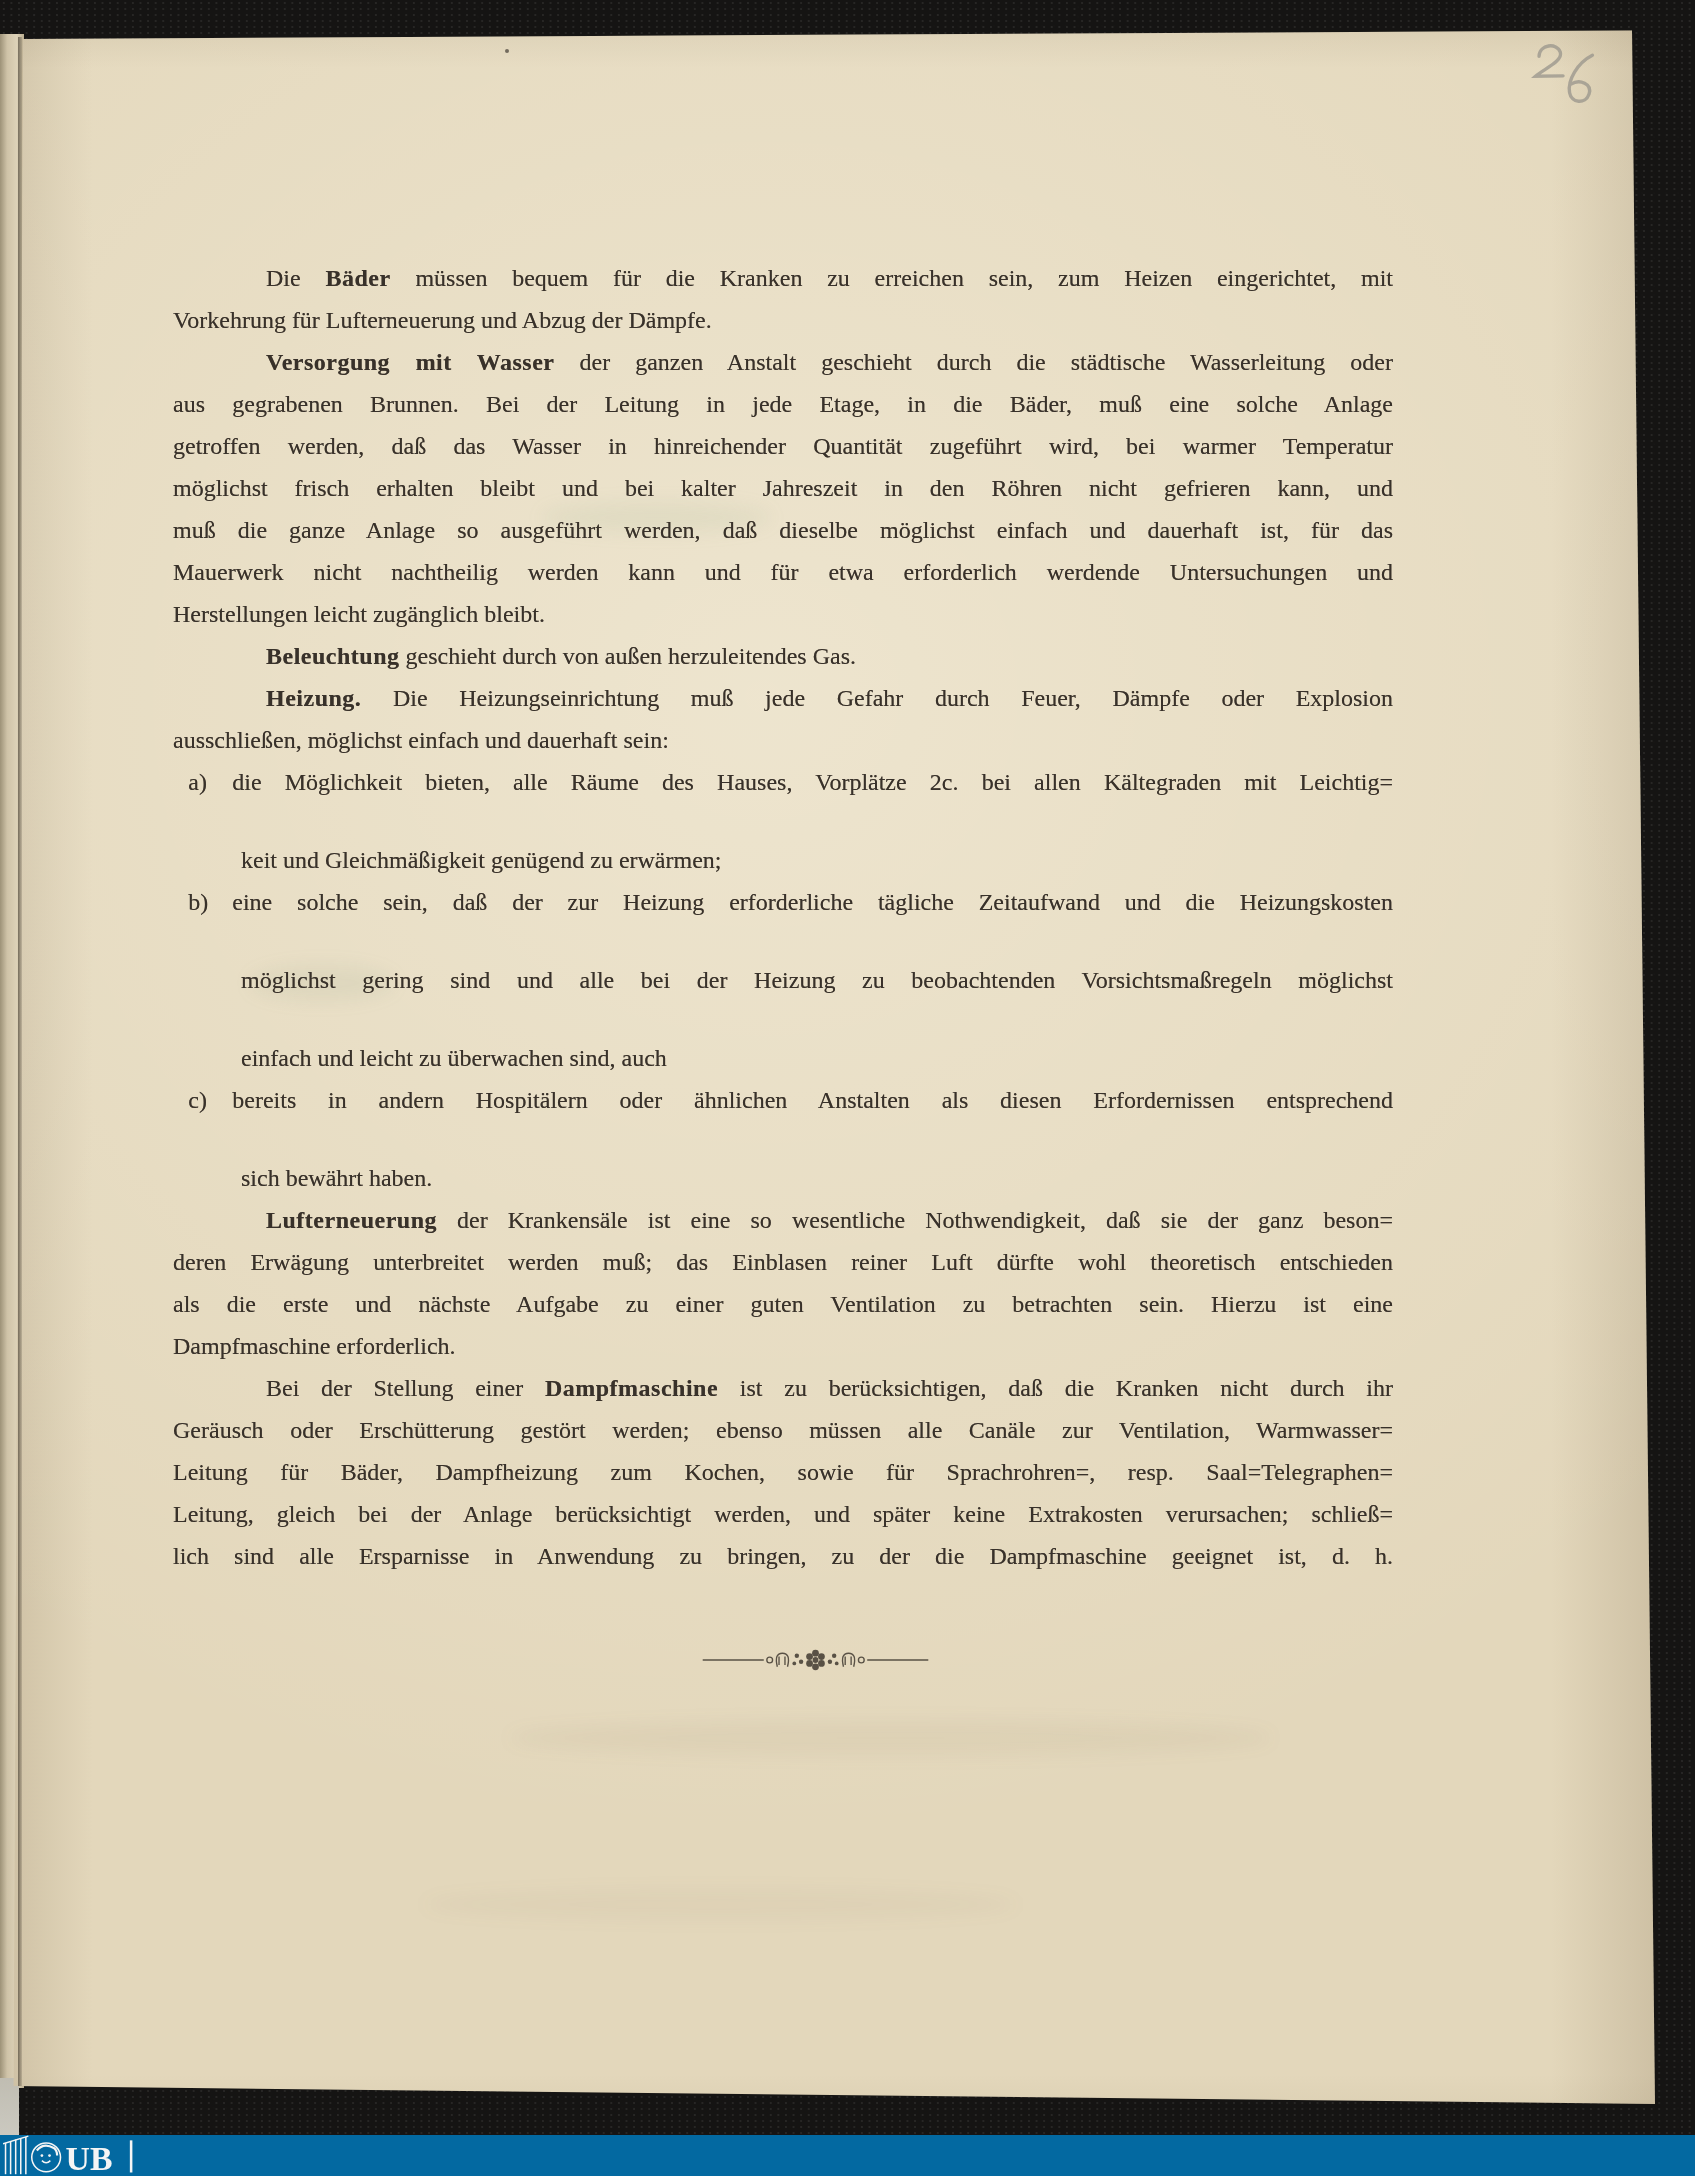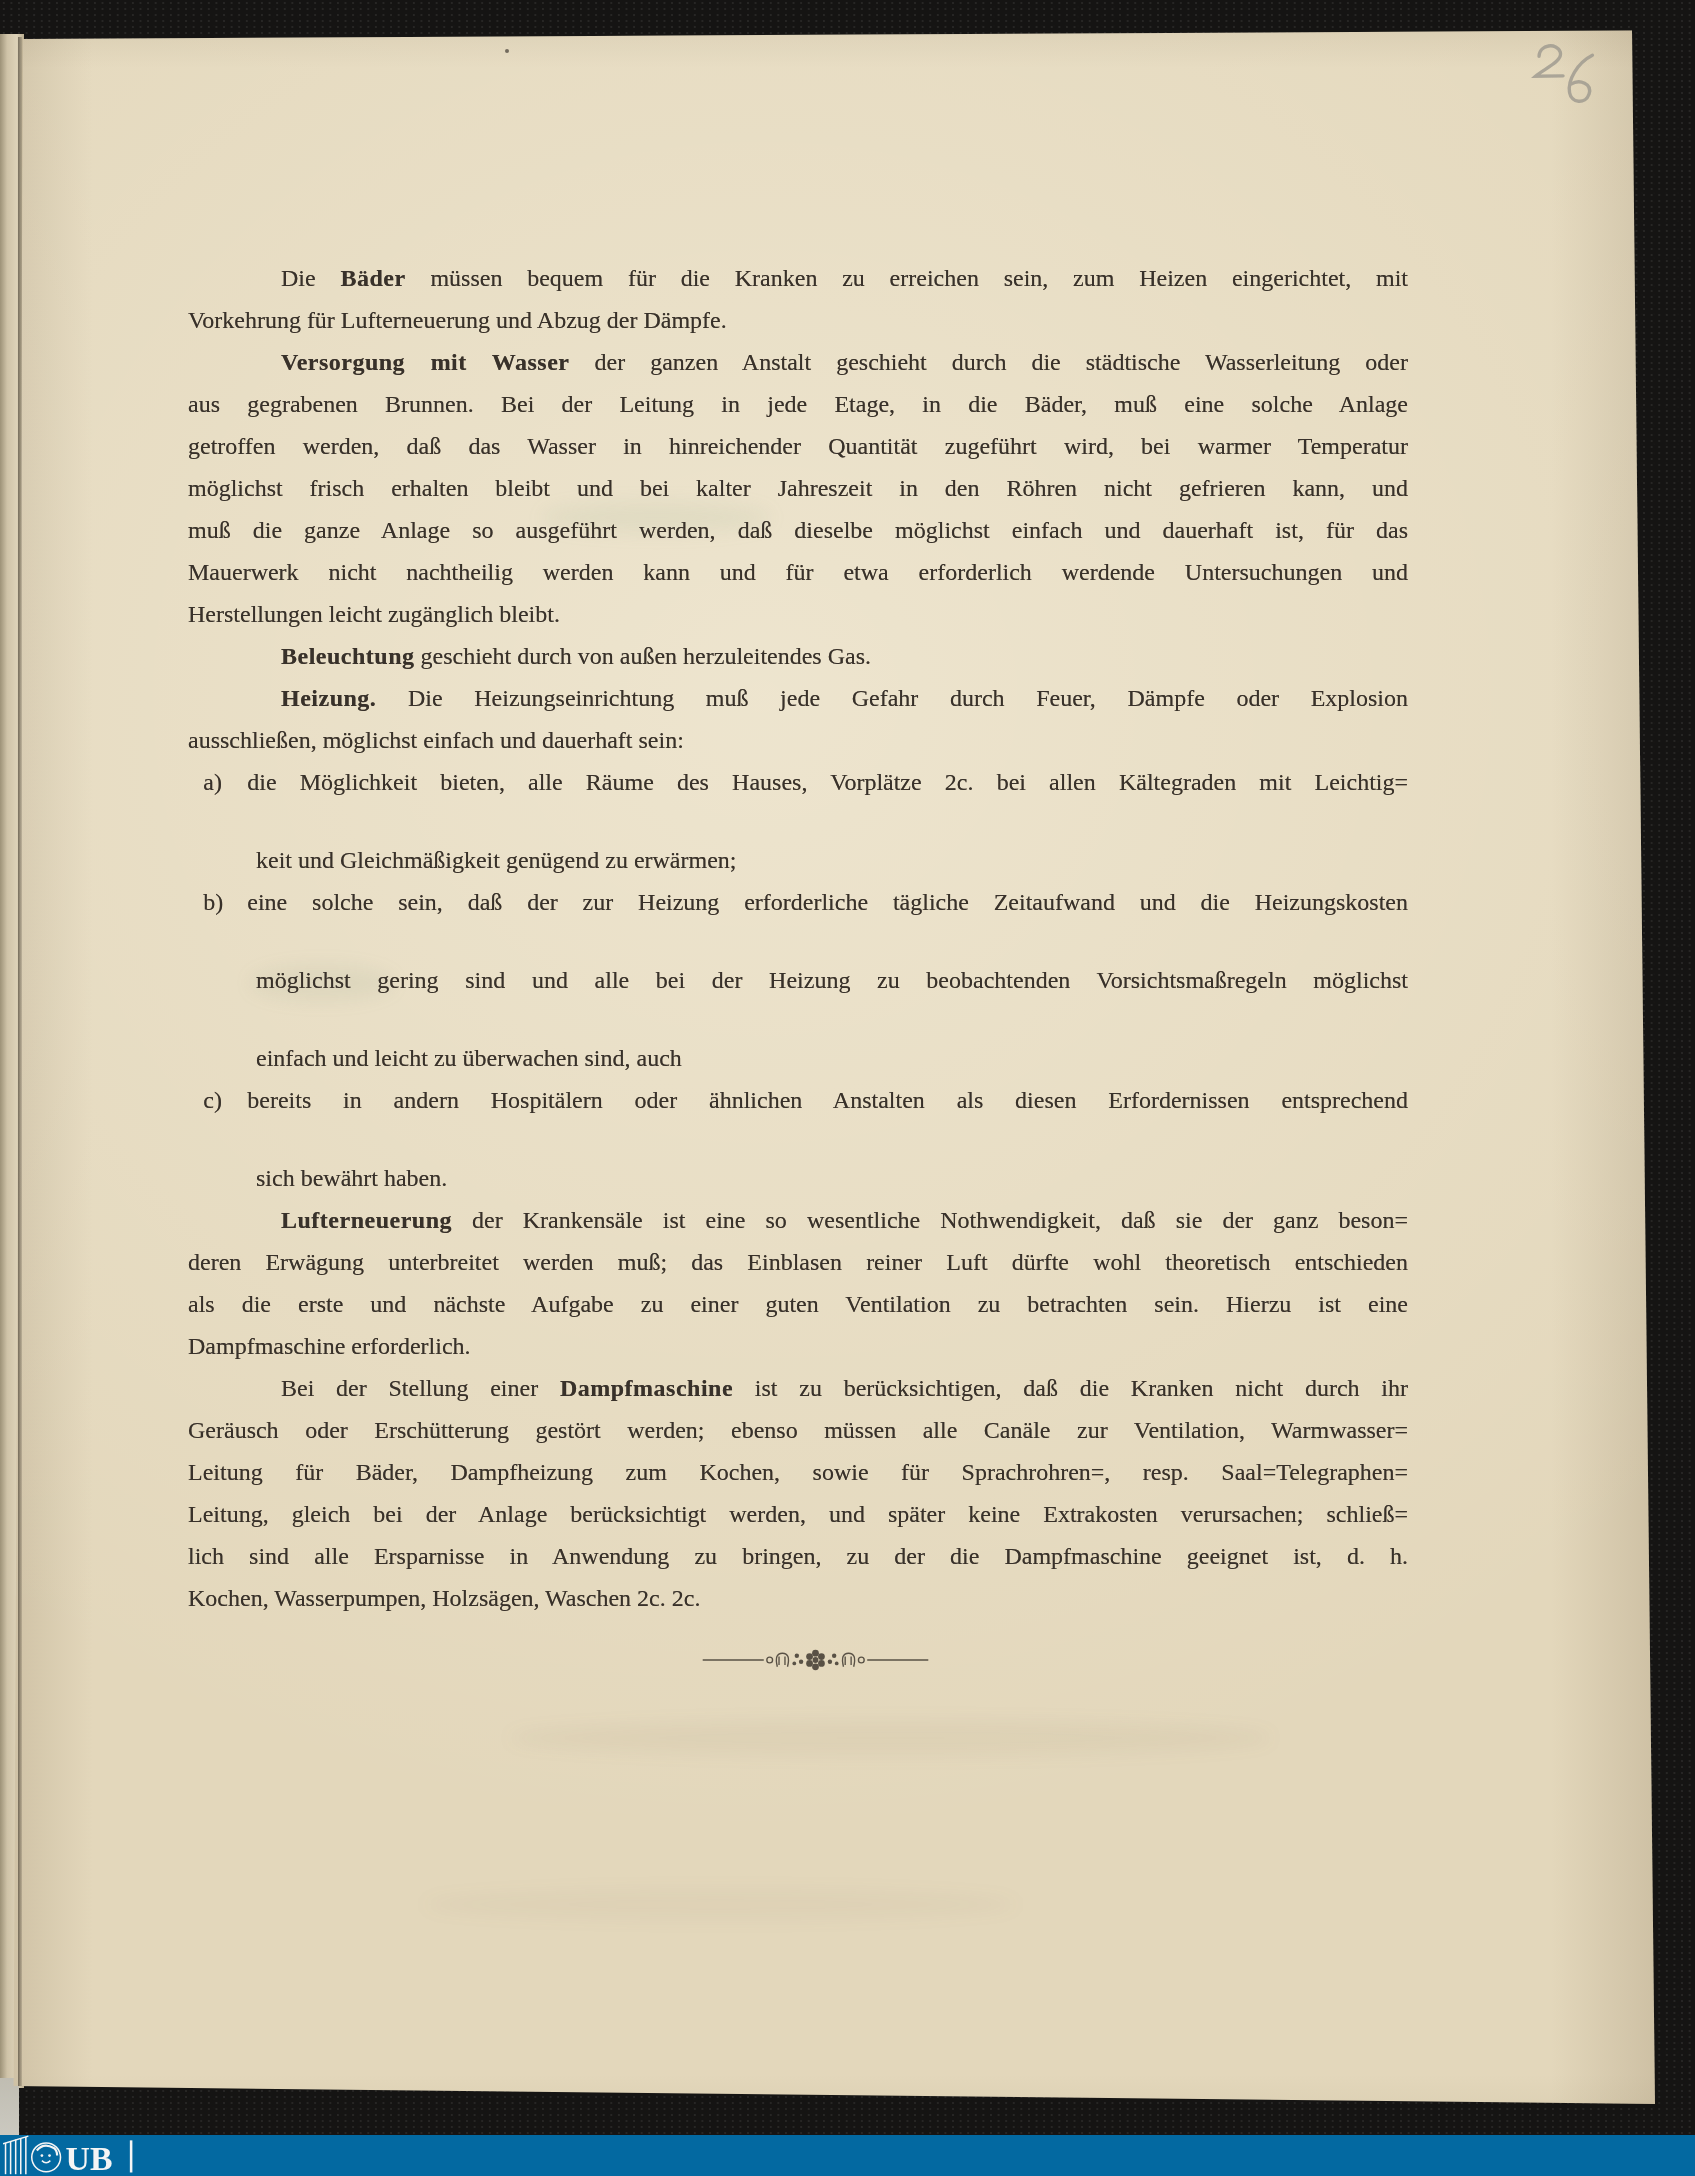--- a/index.html
+++ b/index.html
@@ -38,21 +38,21 @@
       linear-gradient(180deg, rgba(115,95,65,.18), rgba(115,95,65,0) 68px),
       linear-gradient(0deg, rgba(115,95,65,.16), rgba(115,95,65,0) 102px),
       #e3d7bb;
   }
   .seam{
     position:absolute;left:18px;top:37px;width:4.2px;height:2049px;
     background:linear-gradient(90deg, rgba(40,33,24,.55), rgba(40,33,24,.15));
   }
   
   #text-block{
-    position:absolute;left:188px;top:257px;width:1220px;
+    position:absolute;left:173px;top:257px;width:1220px;
     color:#38312a;
     font-size:24px;
     text-shadow:0 0 0.3px rgba(45,35,25,.55);
   }
   .line{
     height:42px;line-height:42px;
     text-align:justify;text-align-last:justify;
     white-space:normal;overflow:visible;
   }
   .line.endp{text-align:left;text-align-last:left;}
@@ -136,21 +136,20 @@
       <div class="line lc endp"><span>sich bewährt haben.</span></div>
       <div class="line p"><b>Lufterneuerung</b><span> der Krankensäle ist eine so wesentliche Nothwendigkeit, daß sie der ganz beson=</span></div>
       <div class="line n"><span>deren Erwägung unterbreitet werden muß; das Einblasen reiner Luft dürfte wohl theoretisch entschieden</span></div>
       <div class="line n"><span>als die erste und nächste Aufgabe zu einer guten Ventilation zu betrachten sein. Hierzu ist eine</span></div>
       <div class="line n endp"><span>Dampfmaschine erforderlich.</span></div>
       <div class="line p"><span>Bei der Stellung einer </span><b>Dampfmaschine</b><span> ist zu berücksichtigen, daß die Kranken nicht durch ihr</span></div>
       <div class="line n"><span>Geräusch oder Erschütterung gestört werden; ebenso müssen alle Canäle zur Ventilation, Warmwasser=</span></div>
       <div class="line n"><span>Leitung für Bäder, Dampfheizung zum Kochen, sowie für Sprachrohren=, resp. Saal=Telegraphen=</span></div>
       <div class="line n"><span>Leitung, gleich bei der Anlage berücksichtigt werden, und später keine Extrakosten verursachen; schließ=</span></div>
       <div class="line n"><span>lich sind alle Ersparnisse in Anwendung zu bringen, zu der die Dampfmaschine geeignet ist, d. h.</span></div>
-      <div class="line n endp"><span>Kochen, Wasserpumpen, Holzsägen, Waschen 2c. 2c.</span></div>
     </div>
 
   <div class="ornament">
     <svg width="229" height="34" viewBox="0 0 270 40">
       <g stroke="#4a4339" fill="none" stroke-width="1.6" opacity=".9">
         <line x1="2" y1="20" x2="74" y2="20"></line>
         <circle cx="81" cy="20" r="3.4"></circle>
         <path d="M90 28 q-4 -16 6 -16 q10 0 6 16 M92 26 v-10 M99 26 v-10"></path>
         <line x1="196" y1="20" x2="268" y2="20"></line>
         <circle cx="189" cy="20" r="3.4"></circle>

